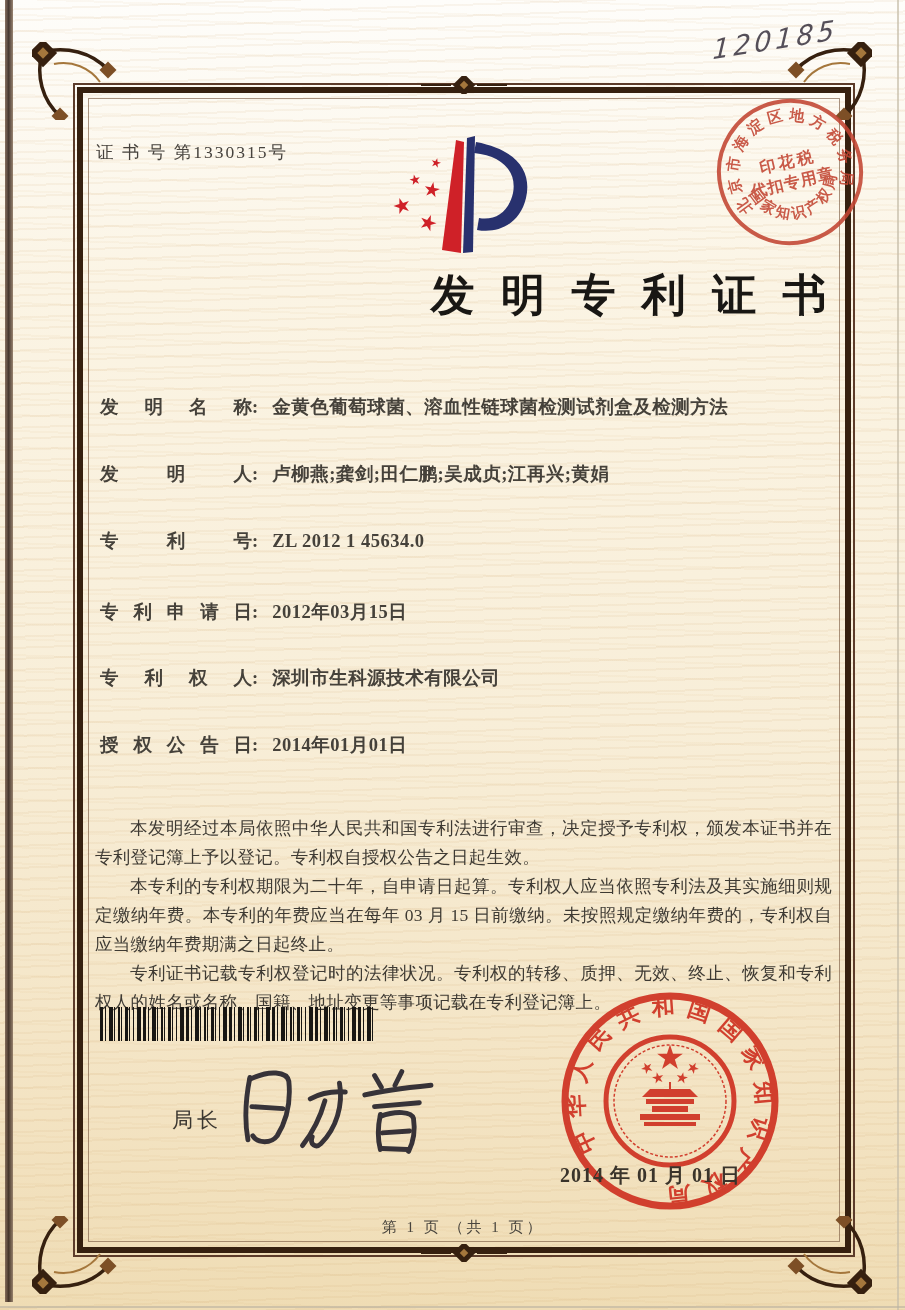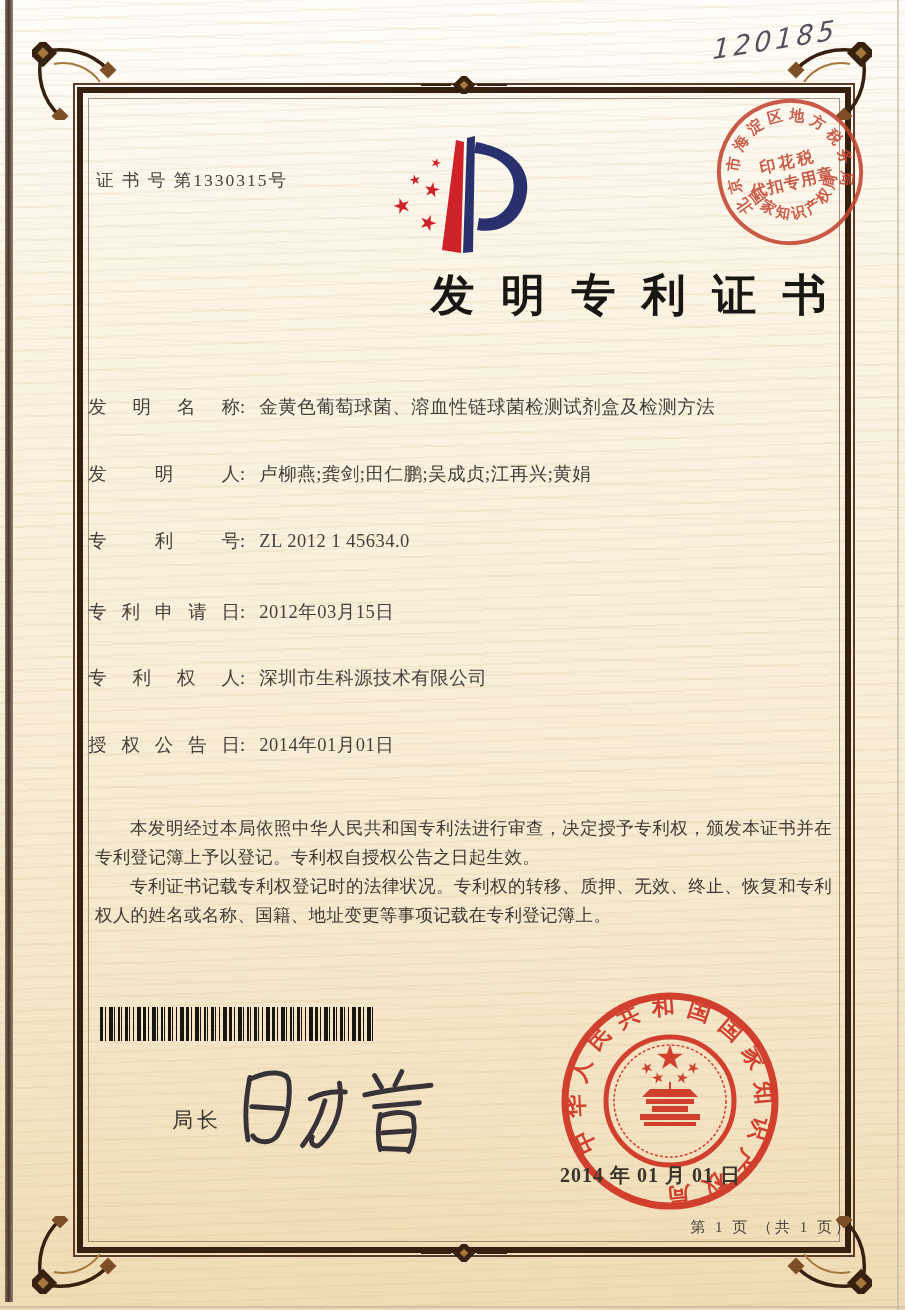--- a/index.html
+++ b/index.html
@@ -21,30 +21,30 @@
   .frame::before{content:"";position:absolute;inset:2px;border:6px solid #36200f;}
   .frame::after{content:"";position:absolute;inset:13px;border:1px solid #7d5c44;opacity:.65;}
   .corn{position:absolute;width:108px;height:78px;z-index:3;}
   .c-tl{left:32px;top:42px;}
   .c-tr{left:764px;top:42px;transform:scaleX(-1);}
   .c-bl{left:32px;top:1216px;transform:scaleY(-1);}
   .c-br{left:764px;top:1216px;transform:scale(-1,-1);}
   .mid{position:absolute;left:421px;width:86px;height:18px;z-index:3;}
   .m-top{top:76px;} .m-bot{top:1244px;}
 
-  .cert-no{position:absolute;left:96px;top:140px;font-size:17.5px;letter-spacing:2px;color:#46423d;z-index:4;margin-top:28px;}
+  .cert-no{position:absolute;left:96px;top:140px;font-size:17.5px;letter-spacing:2px;color:#46423d;z-index:4;}
   .handwritten{position:absolute;left:712px;top:24px;z-index:9;color:#38323e;
     font-family:"DejaVu Sans",sans-serif;font-style:italic;font-size:27px;letter-spacing:4px;
     transform:rotate(-9deg) skewX(-12deg);opacity:.85;}
 
   .logo{position:absolute;left:360px;top:126px;z-index:4;}
   .title{position:absolute;left:73px;top:266px;width:780px;margin:0;text-align:right;z-index:4;
     font-size:44px;font-weight:600;color:#191714;letter-spacing:.6em;text-indent:.6em;}
 
-  .fields{position:absolute;left:88px;top:392px;width:730px;z-index:4;color:#45413a;}
+  .fields{position:absolute;left:100px;top:392px;width:730px;z-index:4;color:#45413a;font-weight:bold;}
   .f-row{margin-bottom:37px;font-size:18.5px;line-height:30px;white-space:nowrap;}
   .f-row.r3{margin-bottom:41px;} .f-row.r4{margin-bottom:36px;}
   .f-label{display:inline-block;width:152px;text-align:justify;text-align-last:justify;vertical-align:top;}
   .f-colon{margin-right:14px;}
   .f-value{letter-spacing:.5px;}
 
   .body-text{position:absolute;left:95px;top:814px;width:737px;z-index:4;color:#3e3a33;}
   .body-text p{margin:0;font-size:17.5px;line-height:29px;text-indent:2em;text-align:justify;letter-spacing:.3px;}
 
   .barcode{position:absolute;left:100px;top:1007px;width:273px;height:34px;z-index:4;
@@ -63,21 +63,21 @@
   .sig-label{position:absolute;left:172px;top:1106px;font-size:21px;letter-spacing:4px;color:#3a3630;z-index:5;}
   .sig-svg{position:absolute;left:226px;top:1056px;z-index:5;}
   .sr-only{position:absolute;width:1px;height:1px;overflow:hidden;clip:rect(0 0 0 0);}
 
   .seal{position:absolute;left:553px;top:984px;z-index:4;opacity:.92;}
   .seal-date{position:absolute;left:560px;top:1162px;width:210px;z-index:5;
     font-size:20px;font-weight:600;letter-spacing:1px;color:#3a342b;}
 
   .stamp{position:absolute;left:700px;top:82px;z-index:6;opacity:.88;}
 
-  .footer{position:absolute;left:73px;top:1218px;width:780px;text-align:right;z-index:4;
+  .footer{position:absolute;left:73px;top:1218px;width:780px;text-align:center;z-index:4;
     font-size:15px;letter-spacing:3px;color:#48443d;}
 </style>
 </head>
 <body>
 
 <div class="page">
 
   <svg width="0" height="0" style="position:absolute">
     <defs>
       <path id="st" d="M0,-10 L2.23,-3.07 L9.51,-3.09 L3.61,1.17 L5.88,8.09 L0,3.8 L-5.88,8.09 L-3.61,1.17 L-9.51,-3.09 L-2.23,-3.07 Z"></path>
@@ -178,20 +178,21 @@
     <div class="f-row">
       <span class="f-label">专利权人</span><span class="f-colon">:</span><span class="f-value">深圳市生科源技术有限公司</span>
     </div>
     <div class="f-row">
       <span class="f-label">授权公告日</span><span class="f-colon">:</span><span class="f-value">2014年01月01日</span>
     </div>
   </div>
 
   <div class="body-text">
     <p>本发明经过本局依照中华人民共和国专利法进行审查，决定授予专利权，颁发本证书并在专利登记簿上予以登记。专利权自授权公告之日起生效。</p>
+    <p>本专利的专利权期限为二十年，自申请日起算。专利权人应当依照专利法及其实施细则规定缴纳年费。本专利的年费应当在每年 03 月 15 日前缴纳。未按照规定缴纳年费的，专利权自应当缴纳年费期满之日起终止。</p>
     <p>专利证书记载专利权登记时的法律状况。专利权的转移、质押、无效、终止、恢复和专利权人的姓名或名称、国籍、地址变更等事项记载在专利登记簿上。</p>
   </div>
 
   <div class="barcode"></div>
 
   <div class="sig-label">局长</div>
   <span class="sr-only">田力普</span>
   <svg class="sig-svg" width="225" height="112" viewBox="0 0 230 115">
     <g fill="none" stroke="#23202a" stroke-width="5" stroke-linecap="round" stroke-linejoin="round" opacity=".9">
       <path d="M24,22 C20,42 18,64 22,86"></path>

